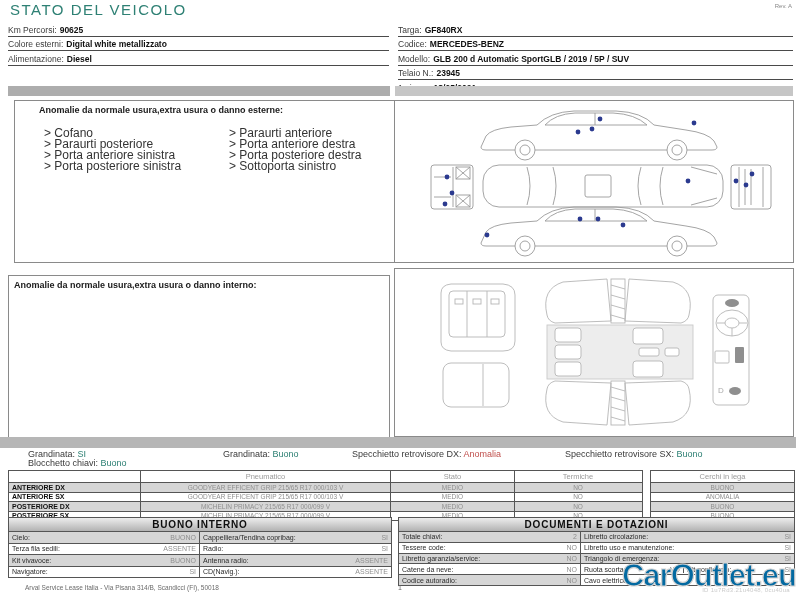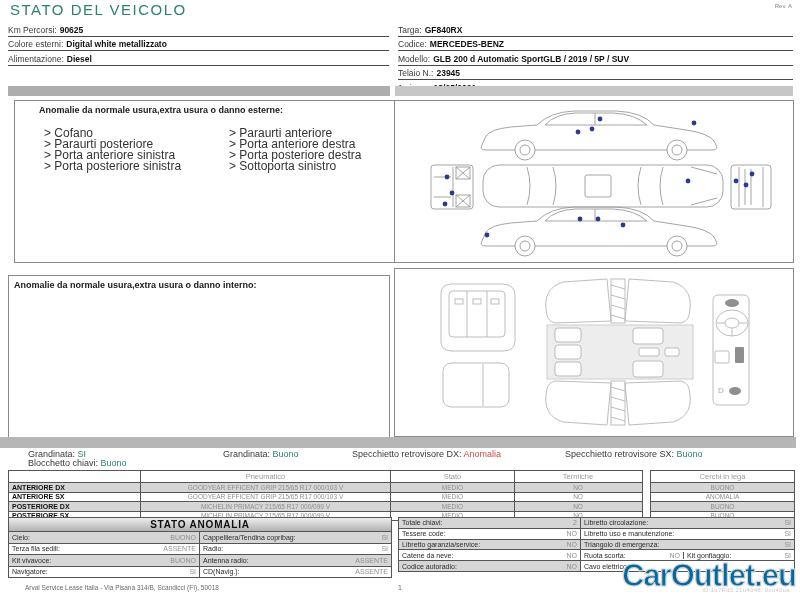--- a/index.html
+++ b/index.html
@@ -301,21 +301,21 @@
     </div>
     <div class="trow">
       <div class="tcell tpos">POSTERIORE SX</div>
       <div class="tcell">MICHELIN PRIMACY 215/65 R17 000/099 V</div>
       <div class="tcell">MEDIO</div>
       <div class="tcell">NO</div>
     </div>
   </div>
 
   <div class="abs btable btable-si">
-    <div class="sec-head">STATO ANOMALIA</div>
+    <div class="sec-head">BUONO INTERNO</div>
     <div class="prow shade">
       <div class="pcell">
           <span>Cielo:</span>
           <span class="pv">BUONO</span>
         </div>
       <div class="pcell">
           <span>Cappelliera/Tendina copribag:</span>
           <span class="pv">SI</span>
         </div>
     </div>
@@ -345,20 +345,21 @@
           <span class="pv">SI</span>
         </div>
       <div class="pcell">
           <span>CD(Navig.):</span>
           <span class="pv">ASSENTE</span>
         </div>
     </div>
   </div>
 
   <div class="abs btable btable-doc">
+    <div class="sec-head">DOCUMENTI E DOTAZIONI</div>
     <div class="drow shade">
       <div class="pcell">
           <span>Totale chiavi:</span>
           <span class="pv">2</span>
         </div>
       <div class="pcell">
           <span>Libretto circolazione:</span>
           <span class="pv">SI</span>
         </div>
     </div>

